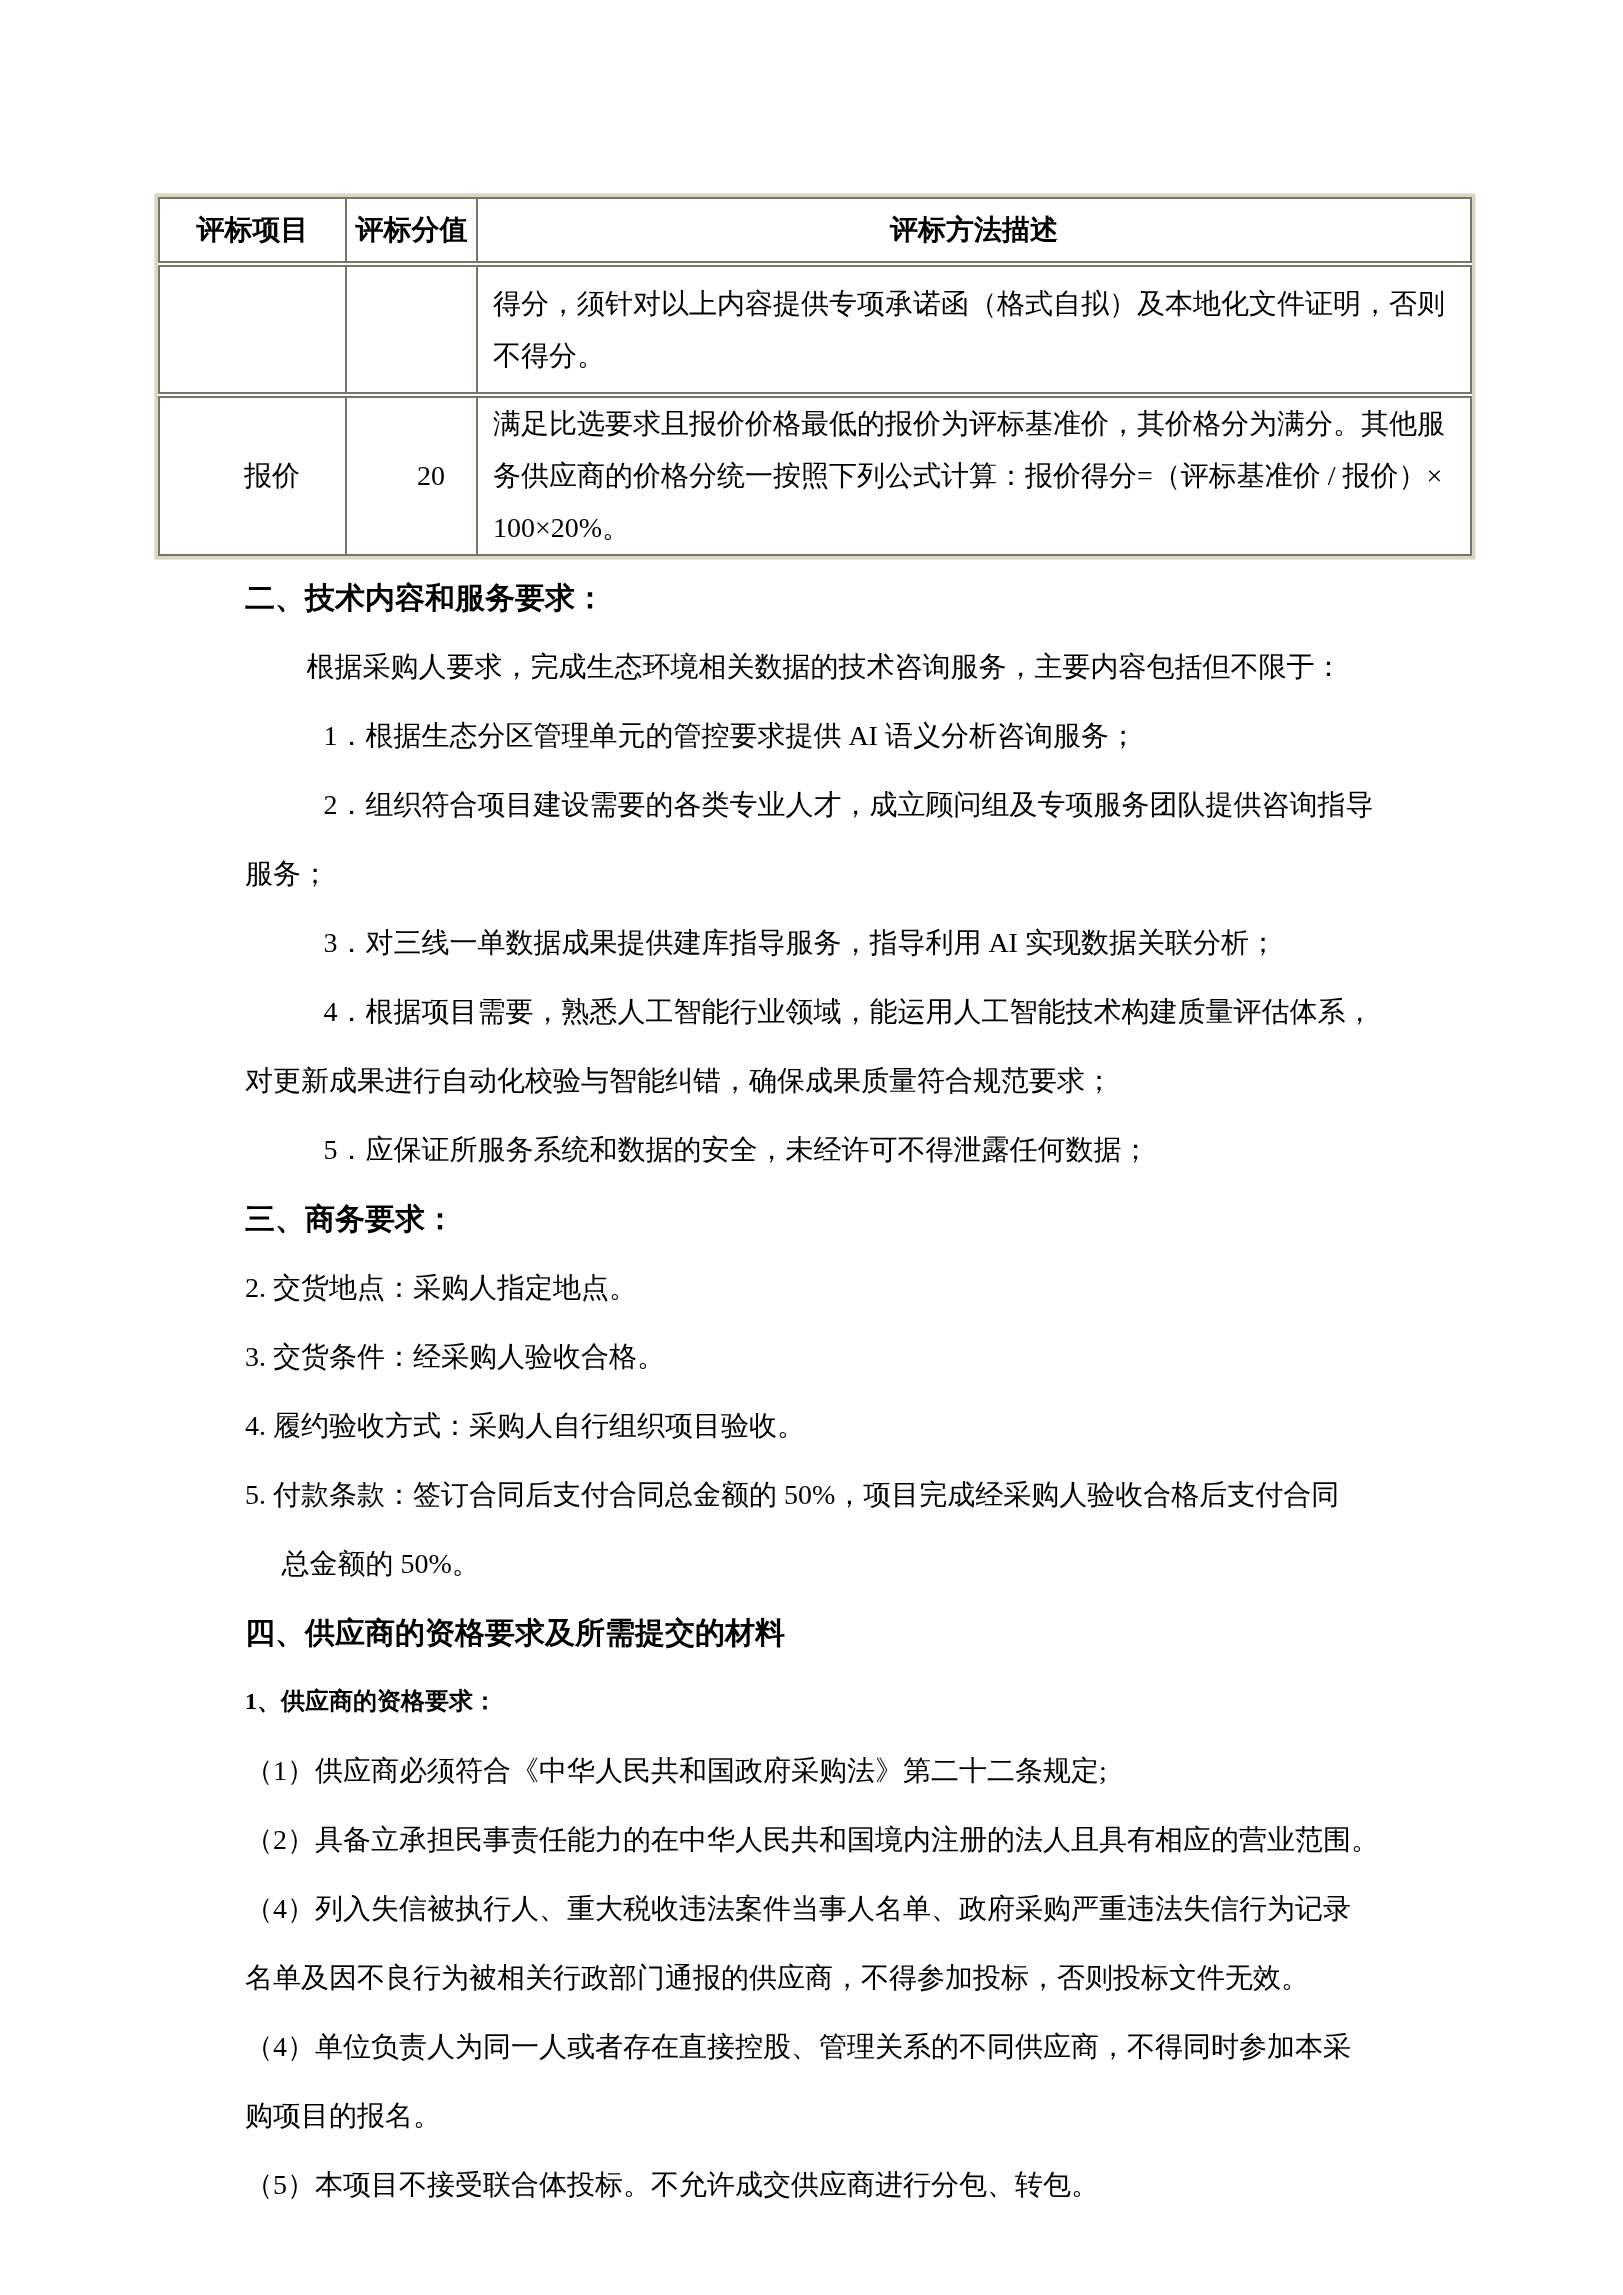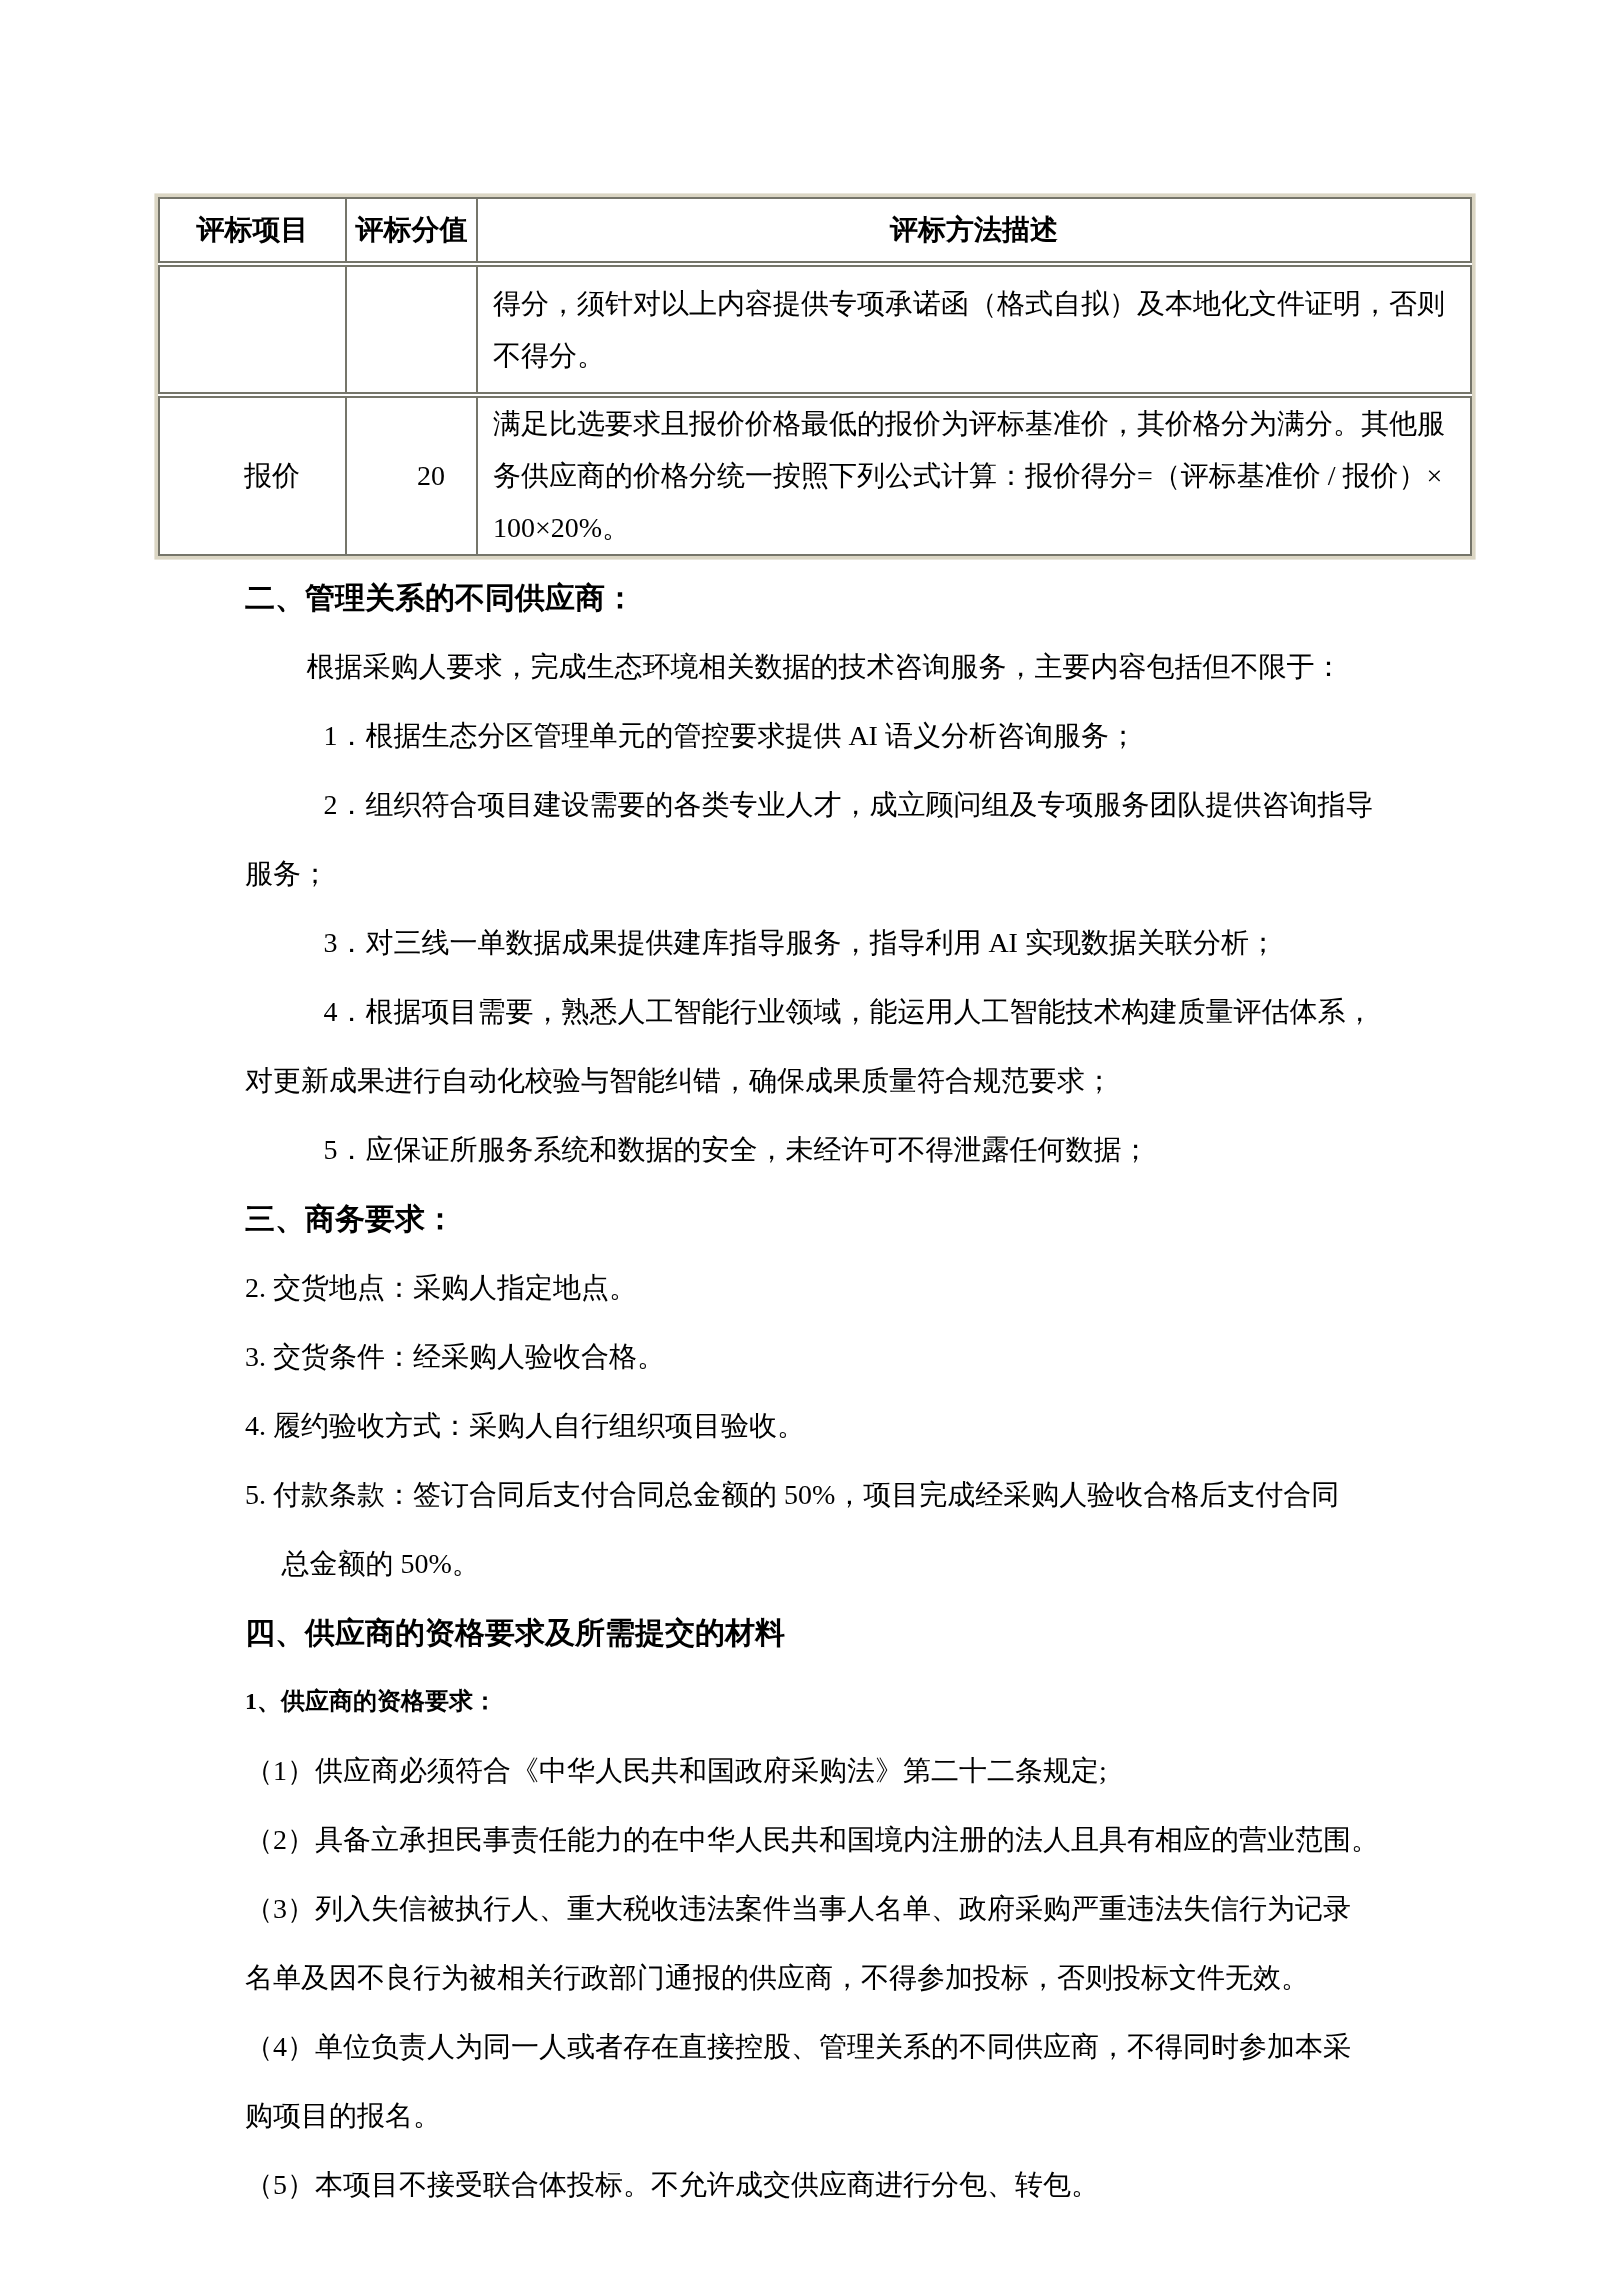--- a/index.html
+++ b/index.html
@@ -88,42 +88,42 @@
         <td class="cc">20</td>
         <td class="dd">满足比选要求且报价价格最低的报价为评标基准价，其价格分为满分。其他服
 务供应商的价格分统一按照下列公式计算：报价得分=（评标基准价 / 报价）×
 100×20%。</td>
       </tr>
     </tbody>
   </table>
 
   <div class="content">
 
-    <p class="h2">二、管理关系的不同供应商：</p>
+    <p class="h2">二、技术内容和服务要求：</p>
     <p class="ind-intro">根据采购人要求，完成生态环境相关数据的技术咨询服务，主要内容包括但不限于：</p>
     <p class="ind-item">1．根据生态分区管理单元的管控要求提供 AI 语义分析咨询服务；</p>
     <p class="ind-item">2．组织符合项目建设需要的各类专业人才，成立顾问组及专项服务团队提供咨询指导
 服务；</p>
     <p class="ind-item">3．对三线一单数据成果提供建库指导服务，指导利用 AI 实现数据关联分析；</p>
     <p class="ind-item">4．根据项目需要，熟悉人工智能行业领域，能运用人工智能技术构建质量评估体系，
 对更新成果进行自动化校验与智能纠错，确保成果质量符合规范要求；</p>
     <p class="ind-item">5．应保证所服务系统和数据的安全，未经许可不得泄露任何数据；</p>
 
     <p class="h2">三、商务要求：</p>
     <p>2. 交货地点：采购人指定地点。</p>
     <p>3. 交货条件：经采购人验收合格。</p>
     <p>4. 履约验收方式：采购人自行组织项目验收。</p>
     <p class="hang">5. 付款条款：签订合同后支付合同总金额的 50%，项目完成经采购人验收合格后支付合同
 总金额的 50%。</p>
 
     <p class="h2">四、供应商的资格要求及所需提交的材料</p>
     <p class="hsub">1、供应商的资格要求：</p>
     <p>（1）供应商必须符合《中华人民共和国政府采购法》第二十二条规定;</p>
     <p>（2）具备立承担民事责任能力的在中华人民共和国境内注册的法人且具有相应的营业范围。</p>
-    <p>（3）列入失信被执行人、重大税收违法案件当事人名单、政府采购严重违法失信行为记录
+    <p>（4）列入失信被执行人、重大税收违法案件当事人名单、政府采购严重违法失信行为记录
 名单及因不良行为被相关行政部门通报的供应商，不得参加投标，否则投标文件无效。</p>
     <p>（4）单位负责人为同一人或者存在直接控股、管理关系的不同供应商，不得同时参加本采
 购项目的报名。</p>
     <p>（5）本项目不接受联合体投标。不允许成交供应商进行分包、转包。</p>
 
   </div>
 </div>
 
 
 </body></html>

